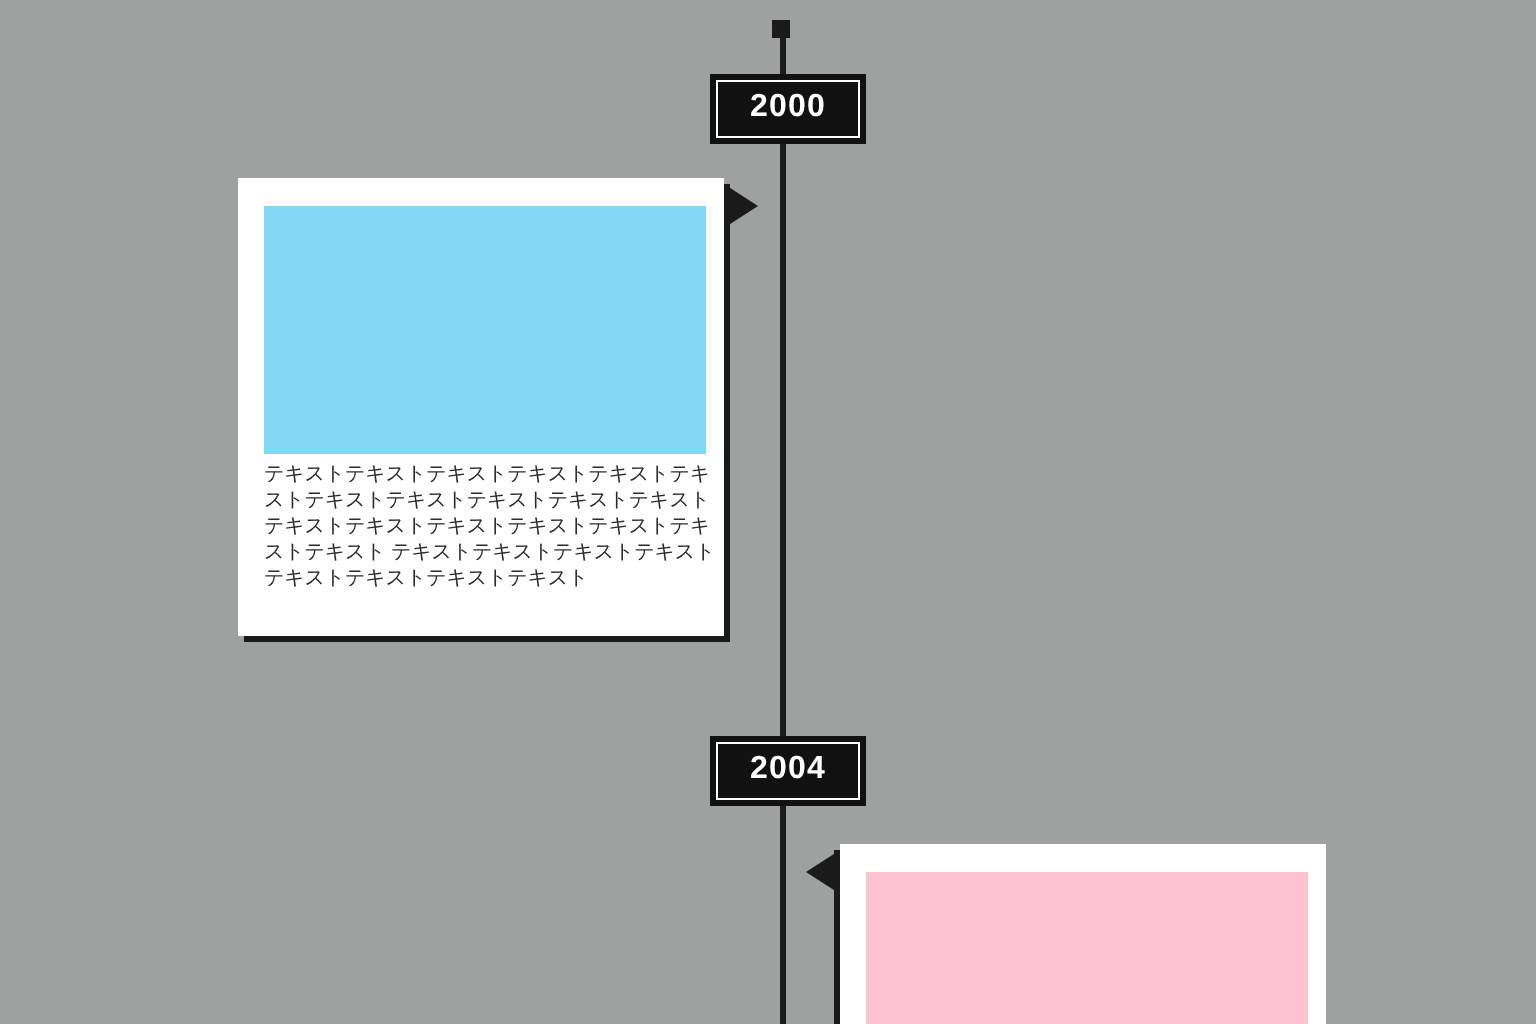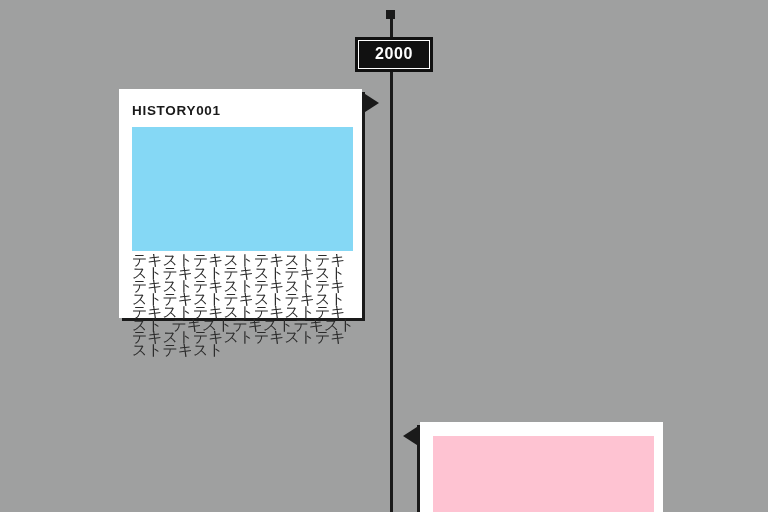--- a/index.html
+++ b/index.html
@@ -107,27 +107,27 @@
     margin-bottom: 8px;
     font-family: "Liberation Sans", "DejaVu Sans", sans-serif;
   }
 
   .card-media {
     width: 221px;
     height: 124px;
   }
 
   .card-body {
-    font-size: 15px;
+    font-size: 10px;
     line-height: 12.9px;
     color: #2b2b2b;
     letter-spacing: -0.1px;
     width: 226px;
     margin-top: 5px;
-    font-family: Liberation Mono, monospace;
+    font-family: Liberation Sans, sans-serif;
     word-break: break-all;
   }
 
   
   #card-history001 {
     left: 107px;
     top: 89px;
     width: 243px;
     height: 229px;
   }
@@ -176,26 +176,30 @@
     <div class="year-marker-inner">
       <span class="year-label">2000</span>
     </div>
   </div>
 
   <div class="arrow-right"></div>
   <div class="card" id="card-history001">
     <div class="card-shadow-r"></div>
     <div class="card-shadow-b"></div>
     <div class="card-inner">
-      <div class="card-title">HISTORY001</div>
       <div class="card-media" id="media-1" style="background: rgb(133, 216, 245);"></div>
       <div class="card-body">テキストテキストテキストテキストテキストテキストテキストテキストテキストテキストテキストテキストテキストテキストテキストテキストテキストテキスト テキストテキストテキストテキストテキストテキストテキストテキスト</div>
     </div>
   </div>
 
+  <div class="year-marker" id="year-2004">
+    <div class="year-marker-inner">
+      <span class="year-label">2004</span>
+    </div>
+  </div>
 
   <div class="arrow-left"></div>
   <div class="card" id="card-history002">
     <div class="card-shadow-l"></div>
     <div class="card-inner">
       <div class="card-media" id="media-2" style="background: rgb(254, 195, 210);"></div>
     </div>
   </div>
 
 </div>

